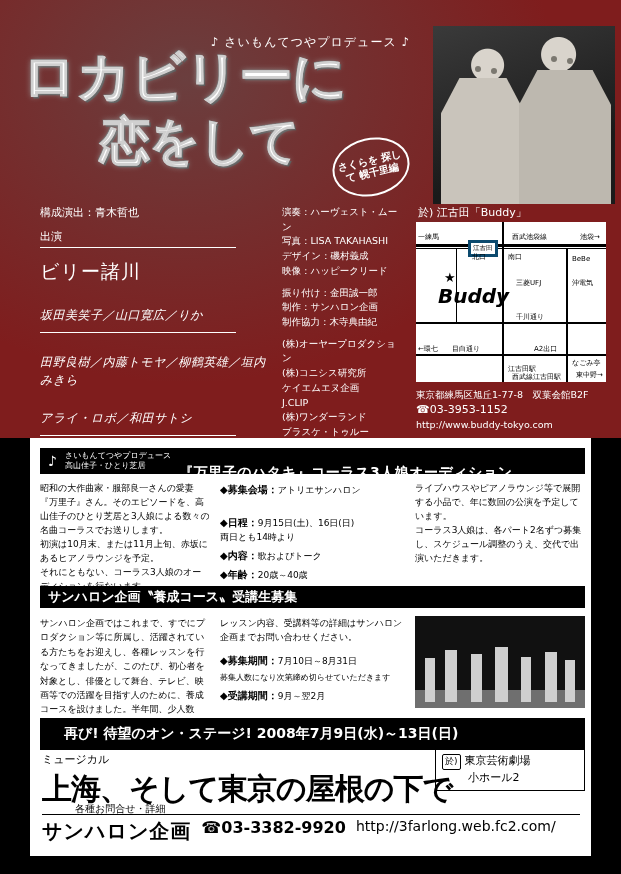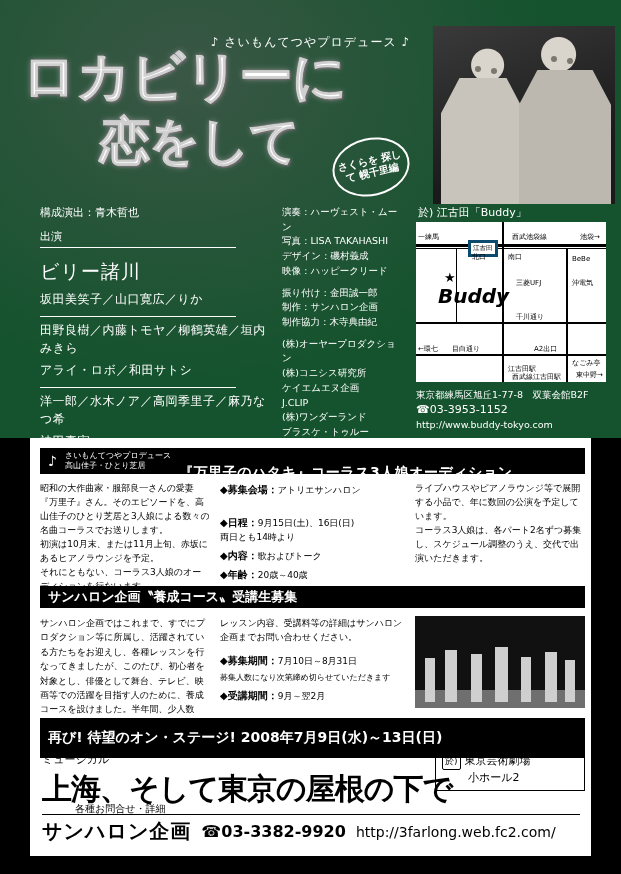--- a/index.html
+++ b/index.html
@@ -5,21 +5,21 @@
   html,body{margin:0;padding:0;}
   body{
     width:621px;height:874px;
     background:#ffffff;
     font-family:"DejaVu Sans","Liberation Sans",sans-serif;
     overflow:hidden;
   }
   .page{position:relative;width:621px;height:874px;background:#fff;}
 
   
-  .hero{position:absolute;left:0;top:0;width:621px;height:438px;background:#14532d;color:#fff;overflow:hidden;}
+  .hero{position:absolute;left:0;top:0;width:621px;height:438px;background:#7f1d1d;color:#fff;overflow:hidden;}
   .hero-vignette{position:absolute;left:0;top:0;width:621px;height:438px;
     background:radial-gradient(ellipse at 30% 18%, rgba(90,90,90,.55) 0%, rgba(0,0,0,0) 60%);}
 
   .produce-line{position:absolute;top:34px;left:0;width:621px;text-align:center;
      font-size:12px;letter-spacing:1px;color:#fff;}
 
   .title-wrap{position:absolute;left:22px;top:50px;width:360px;height:130px;}
   .title1{
     font-size:54px;font-weight:bold;letter-spacing:-1px;line-height:1;
     color:#fff;
@@ -53,21 +53,21 @@
      clip-path:polygon(22% 0,78% 0,100% 28%,100% 100%,0 100%,0 28%);}
   .photo .torso-b{position:absolute;left:86px;top:44px;width:92px;height:134px;background:#bdb8af;
      clip-path:polygon(20% 0,80% 0,100% 26%,100% 100%,0 100%,0 26%);}
   .photo .spot{position:absolute;width:6px;height:6px;border-radius:50%;background:#7b7870;}
 
   
   .credits{position:absolute;left:40px;top:205px;width:230px;font-size:11px;line-height:1.5;}
   .cr-dir{font-size:11px;}
   .cr-cast-head{margin-top:7px;border-bottom:1px solid #fff;width:196px;padding-bottom:2px;font-size:11px;}
   .cr-name-lg{font-size:19px;font-weight:normal;margin-top:9px;letter-spacing:1px;}
-  .cr-row{font-size:12px;margin-top:4px;letter-spacing:.5px;}
+  .cr-row{font-size:12px;margin-top:20px;letter-spacing:.5px;font-style:italic;}
   .cr-rule{border-bottom:1px solid #fff;width:196px;margin:8px 0 0 0;}
 
   
   .staff{position:absolute;left:282px;top:205px;width:120px;font-size:9.5px;line-height:1.55;}
   .staff .blk{margin-bottom:7px;}
 
   
   .venue-label{position:absolute;left:418px;top:205px;font-size:11px;}
   .map{position:absolute;left:416px;top:222px;width:190px;height:160px;background:#fff;color:#000;overflow:hidden;}
   .map .mline{position:absolute;background:#000;}
@@ -92,32 +92,32 @@
   .course-head{position:absolute;left:40px;top:586px;width:545px;height:22px;background:#000;color:#fff;
      display:flex;align-items:center;padding:0 8px;box-sizing:border-box;font-size:13px;font-weight:bold;}
   .course-cols{position:absolute;left:40px;top:616px;width:545px;display:flex;gap:10px;font-size:9px;line-height:1.6;}
   .co-c1{width:170px;}
   .co-c2{width:185px;}
   .co-c3{width:170px;height:92px;position:relative;background:#111;overflow:hidden;}
   .dancer{position:absolute;bottom:6px;background:#cfcfcf;}
   .floor{position:absolute;left:0;bottom:0;width:100%;height:18px;background:#6f6f6f;}
 
   
-  .stage-bar{position:absolute;left:40px;top:718px;width:545px;height:40px;background:#000;color:#fff;
-     display:flex;align-items:center;padding:0 8px;box-sizing:border-box;font-size:14px;font-weight:bold;}
+  .stage-bar{position:absolute;left:40px;top:718px;width:545px;height:32px;background:#000;color:#fff;
+     display:flex;align-items:center;padding:0 24px;box-sizing:border-box;font-size:14px;font-weight:bold;}
   .musical{position:absolute;left:42px;top:750px;width:420px;}
   .mj{display:inline-block;font-size:11px;line-height:1.05;vertical-align:top;margin-right:4px;padding-top:4px;}
   .mtitle{display:inline-block;font-size:30px;font-weight:bold;letter-spacing:-1px;vertical-align:top;}
   .theatre{position:absolute;right:36px;top:748px;width:150px;border:1px solid #000;padding:4px 6px;box-sizing:border-box;font-size:11px;line-height:1.5;}
   .theatre .at{display:inline-block;border:1px solid #000;border-radius:2px;padding:0 2px;font-size:9px;margin-right:4px;}
 
   
   .foot-label{position:absolute;left:42px;top:802px;font-size:10px;margin-left:33px;}
   .foot-line{position:absolute;left:42px;top:814px;width:538px;border-top:1px solid #000;}
-  .foot-main{position:absolute;left:42px;top:818px;width:540px;display:flex;align-items:center;gap:10px;}
+  .foot-main{position:absolute;left:42px;top:818px;width:540px;display:flex;align-items:flex-start;gap:10px;}
   .foot-org{font-size:20px;font-weight:bold;letter-spacing:1px;}
   .foot-tel{font-size:16px;font-weight:bold;}
   .foot-url{font-size:14px;}
   .bottom-black{position:absolute;left:0;top:856px;width:621px;height:18px;background:#000;}
   .side-black-l{position:absolute;left:0;top:438px;width:30px;height:436px;background:#000;}
   .side-black-r{position:absolute;right:0;top:438px;width:30px;height:436px;background:#000;}
 </style>
 </head>
 <body>
 

